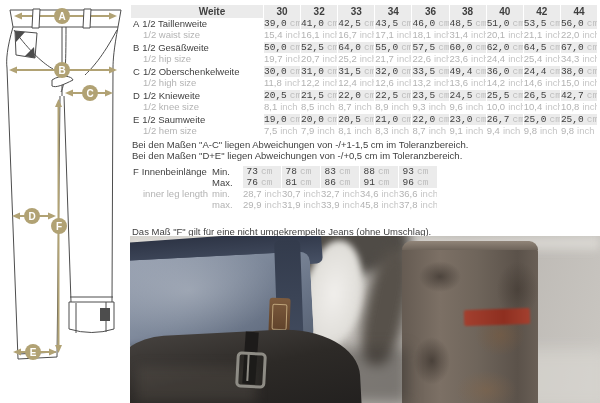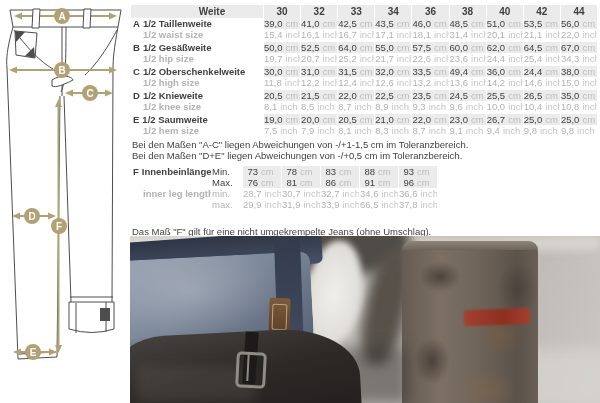--- a/index.html
+++ b/index.html
@@ -7,28 +7,28 @@
          font-family:"Liberation Sans","DejaVu Sans",sans-serif;}
   .diagram{position:absolute;left:0;top:0;width:135px;height:403px;}
   table{position:absolute;border-collapse:separate;border-spacing:1px 0;table-layout:fixed;
         font-size:9.5px;line-height:10px;color:#3f3f3f;}
   .t1{left:130px;top:5px;width:468px;}
   .t2{left:130px;top:166px;width:300px;}
   td{padding:0;height:11px;vertical-align:middle;white-space:nowrap;overflow:hidden;}
   tr.hdr td{background:#ebebeb;font-weight:bold;text-align:center;height:13px;font-size:10px;}
   td.hl{text-align:left;padding-left:30px;}
   td.v{text-align:right;}
-  tr.cm td.v{background:#ebebeb;}
+  tr.cm td.v{background:#ebebeb;font-family:Liberation Mono, monospace;}
   .u{display:inline-block;width:20px;text-align:left;margin-left:3px;color:#bdbdbd;}
   tr.cm .n{color:#3f3f3f;}
   tr.in td{color:#b3b3b3;}
   tr.in .u{color:#c6c6c6;}
-  td.lab{padding-left:2px;font-weight:bold;}
+  td.lab{padding-left:2px;font-weight:normal;}
   td.lab .lt{margin-right:3px;}
-  td.lab.en{font-weight:bold;color:#b3b3b3;padding-left:12px;}
+  td.lab.en{font-weight:normal;color:#b3b3b3;padding-left:12px;}
   td.mm{text-align:right;padding-right:16px;}
   td.mm.en{color:#b3b3b3;}
   tr.sp td{height:2px;background:#fff;}
   .note{position:absolute;left:132px;font-size:9.5px;line-height:11px;color:#3f3f3f;}
   #note-tol{top:139px;}
   #note-f{top:226px;}
   
   .photo{position:absolute;left:130px;top:236px;width:470px;height:167px;overflow:hidden;background:#c3c0bb;}
   .ph{position:absolute;}
   #ph-bg{left:0;top:0;right:0;bottom:0;background:linear-gradient(105deg,#d3d0cb,#c5c2bd 35%,#b7b3ae 65%,#cac7c2);}
@@ -237,21 +237,21 @@
     <tr class="cm">
       <td class="lab"><span class="lt">D</span><span>1/2 Knieweite</span></td>
       <td class="v"><span class="n">20,5</span><span class="u">cm</span></td>
       <td class="v"><span class="n">21,5</span><span class="u">cm</span></td>
       <td class="v"><span class="n">22,0</span><span class="u">cm</span></td>
       <td class="v"><span class="n">22,5</span><span class="u">cm</span></td>
       <td class="v"><span class="n">23,5</span><span class="u">cm</span></td>
       <td class="v"><span class="n">24,5</span><span class="u">cm</span></td>
       <td class="v"><span class="n">25,5</span><span class="u">cm</span></td>
       <td class="v"><span class="n">26,5</span><span class="u">cm</span></td>
-      <td class="v"><span class="n">35,0</span><span class="u">cm</span></td>
+      <td class="v"><span class="n">42,7</span><span class="u">cm</span></td>
     </tr>
     <tr class="in">
       <td class="lab en">1/2 knee size</td>
       <td class="v"><span class="n">8,1</span><span class="u">inch</span></td>
       <td class="v"><span class="n">8,5</span><span class="u">inch</span></td>
       <td class="v"><span class="n">8,7</span><span class="u">inch</span></td>
       <td class="v"><span class="n">8,9</span><span class="u">inch</span></td>
       <td class="v"><span class="n">9,3</span><span class="u">inch</span></td>
       <td class="v"><span class="n">9,6</span><span class="u">inch</span></td>
       <td class="v"><span class="n">10,0</span><span class="u">inch</span></td>
@@ -327,21 +327,21 @@
       <td class="v"><span class="n">32,7</span><span class="u">inch</span></td>
       <td class="v"><span class="n">34,6</span><span class="u">inch</span></td>
       <td class="v"><span class="n">36,6</span><span class="u">inch</span></td>
     </tr>
     <tr class="in">
       <td class="lab"></td>
       <td class="mm en">max.</td>
       <td class="v"><span class="n">29,9</span><span class="u">inch</span></td>
       <td class="v"><span class="n">31,9</span><span class="u">inch</span></td>
       <td class="v"><span class="n">33,9</span><span class="u">inch</span></td>
-      <td class="v"><span class="n">66,5</span><span class="u">inch</span></td>
+      <td class="v"><span class="n">45,8</span><span class="u">inch</span></td>
       <td class="v"><span class="n">37,8</span><span class="u">inch</span></td>
     </tr>
   </tbody>
     </table>
 
   <div class="note" id="note-f">Das Maß "F" gilt für eine nicht umgekrempelte Jeans (ohne Umschlag).</div>
 
   <div class="photo">
     <div class="ph" id="ph-bg"></div>
     <div class="ph" id="ph-streak"></div>

